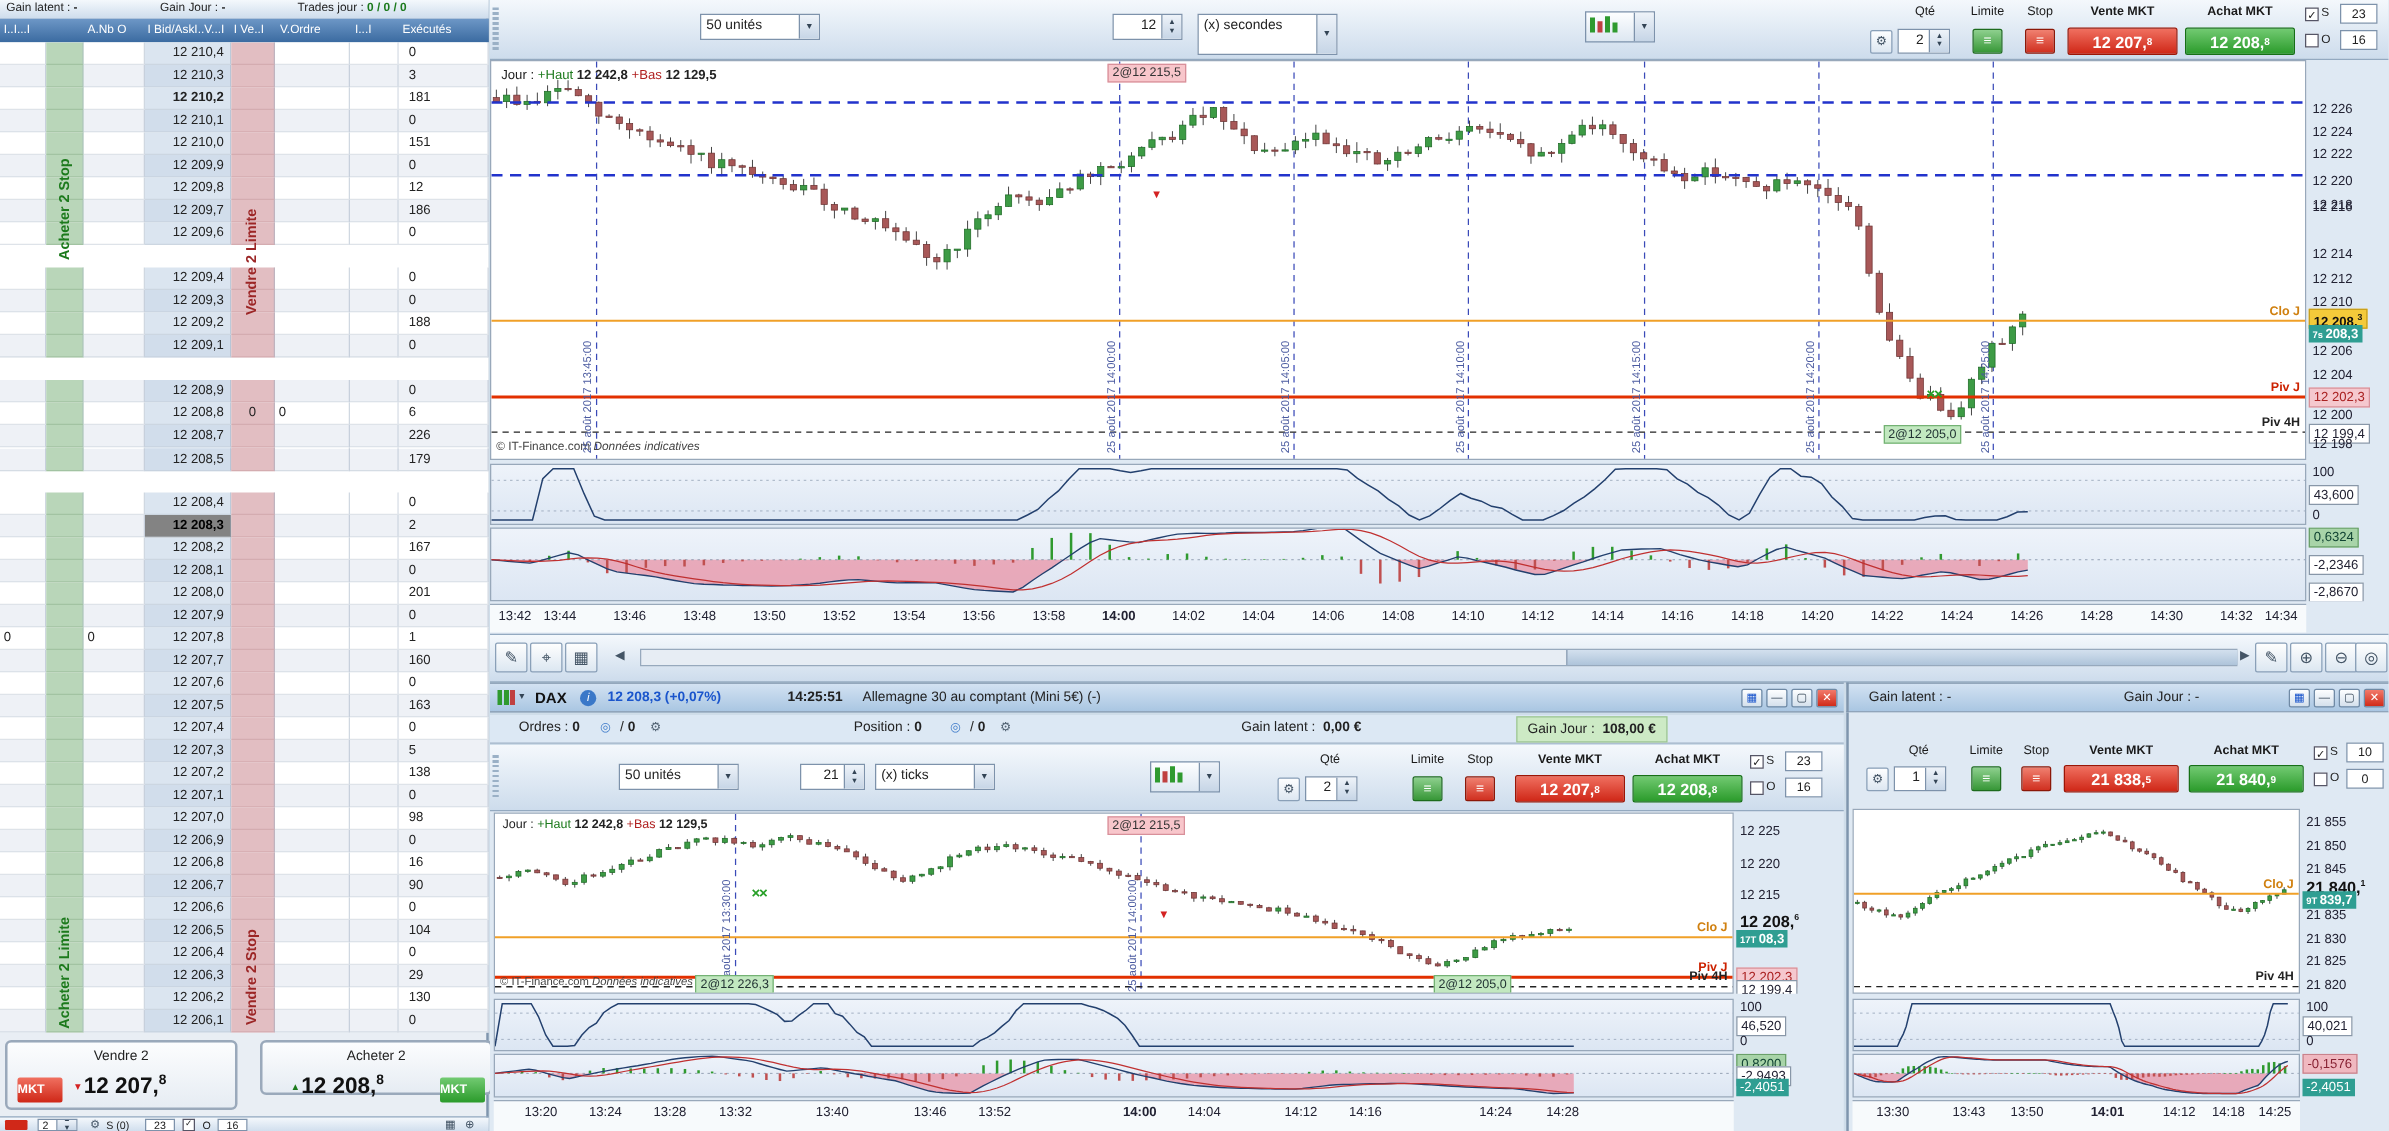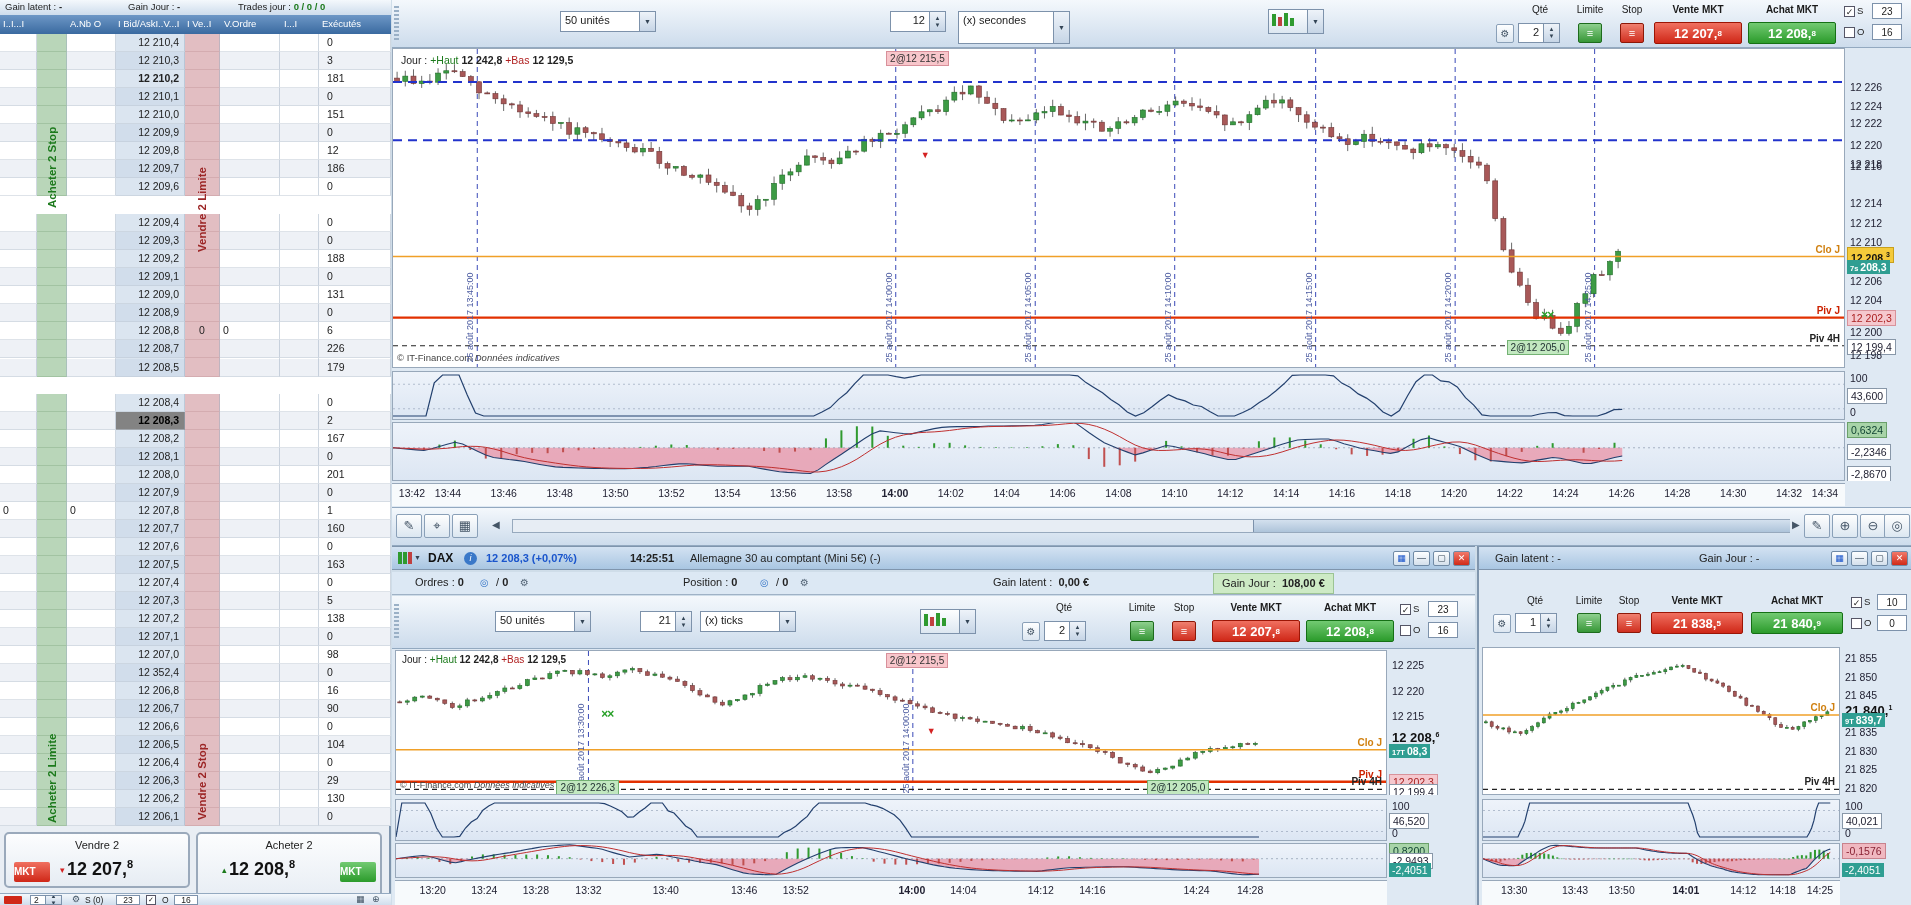--- a/index.html
+++ b/index.html
@@ -210,30 +210,20 @@
         <div class="lrow odd" style="top: 234px; left: 0px;">
           <div class="lc wc al" style="width: 37px;"></div>
           <div class="lc sg" style="width: 30px;"></div>
           <div class="lc wc al" style="width: 49px;"></div>
           <div class="lc pc" style="width: 69px;">12 209,1</div>
           <div class="lc sp ct" style="width: 35px;"></div>
           <div class="lc wc al" style="width: 60px;"></div>
           <div class="lc wc" style="width: 39px;"></div>
           <div class="lc wc ec" style="width: 72px;">0</div>
         </div>
-        <div class="lrow" style="top: 252px; left: 0px;">
-          <div class="lc wc al" style="width: 37px;"></div>
-          <div class="lc sg" style="width: 30px;"></div>
-          <div class="lc wc al" style="width: 49px;"></div>
-          <div class="lc pc" style="width: 69px;">12 209,0</div>
-          <div class="lc sp ct" style="width: 35px;"></div>
-          <div class="lc wc al" style="width: 60px;"></div>
-          <div class="lc wc" style="width: 39px;"></div>
-          <div class="lc wc ec" style="width: 72px;">131</div>
-        </div>
         <div class="lrow odd" style="top: 270px; left: 0px;">
           <div class="lc wc al" style="width: 37px;"></div>
           <div class="lc sg" style="width: 30px;"></div>
           <div class="lc wc al" style="width: 49px;"></div>
           <div class="lc pc" style="width: 69px;">12 208,9</div>
           <div class="lc sp ct" style="width: 35px;"></div>
           <div class="lc wc al" style="width: 60px;"></div>
           <div class="lc wc" style="width: 39px;"></div>
           <div class="lc wc ec" style="width: 72px;">0</div>
         </div>
@@ -424,21 +414,21 @@
           <div class="lc pc" style="width: 69px;">12 207,0</div>
           <div class="lc sp ct" style="width: 35px;"></div>
           <div class="lc wc al" style="width: 60px;"></div>
           <div class="lc wc" style="width: 39px;"></div>
           <div class="lc wc ec" style="width: 72px;">98</div>
         </div>
         <div class="lrow odd" style="top: 630px; left: 0px;">
           <div class="lc wc al" style="width: 37px;"></div>
           <div class="lc sg" style="width: 30px;"></div>
           <div class="lc wc al" style="width: 49px;"></div>
-          <div class="lc pc" style="width: 69px;">12 352,4</div>
+          <div class="lc pc" style="width: 69px;">12 206,9</div>
           <div class="lc sp ct" style="width: 35px;"></div>
           <div class="lc wc al" style="width: 60px;"></div>
           <div class="lc wc" style="width: 39px;"></div>
           <div class="lc wc ec" style="width: 72px;">0</div>
         </div>
         <div class="lrow" style="top: 648px; left: 0px;">
           <div class="lc wc al" style="width: 37px;"></div>
           <div class="lc sg" style="width: 30px;"></div>
           <div class="lc wc al" style="width: 49px;"></div>
           <div class="lc pc" style="width: 69px;">12 206,8</div>
@@ -522,21 +512,21 @@
     <div class="zlab zg" style="left:37px;top:38px;width:30px;height:170px;line-height:30px">Acheter 2 Stop</div>
     <div class="zlab zr" style="left:185px;top:52px;width:35px;height:200px;line-height:35px">Vendre 2 Limite</div>
     <div class="zlab zg" style="left:37px;top:648px;width:30px;height:175px;line-height:30px">Acheter 2 Limite</div>
     <div class="zlab zr" style="left:185px;top:655px;width:35px;height:165px;line-height:35px">Vendre 2 Stop</div>
 
     <div class="obtn" style="left:4px;top:832px;width:186px;height:56px">
       <div class="abs" style="left:0;top:5px;width:100%;text-align:center;font-size:11px">Vendre 2</div>
       <div class="mkt" style="left:8px;top:28px;width:36px;height:20px;line-height:20px;background:linear-gradient(#f07060,#cf2717)">MKT</div>
       <div class="abs" style="left:54px;top:24px;font-size:18px;font-weight:bold;color:#111"><span style="font-size:9px;color:#d42222;vertical-align:middle">▾ </span><span>12 207,</span><sup style="font-size:11px">8</sup></div>
     </div>
-    <div class="obtn" style="left:196px;top:832px;width:186px;height:72px">
+    <div class="obtn" style="left:208px;top:832px;width:186px;height:44px">
       <div class="abs" style="left:0;top:5px;width:100%;text-align:center;font-size:11px">Acheter 2</div>
       <div class="mkt" style="left:142px;top:28px;width:36px;height:20px;line-height:20px;background:linear-gradient(#72ca72,#2b9b2b)">MKT</div>
       <div class="abs" style="left:24px;top:24px;font-size:18px;font-weight:bold;color:#111"><span style="font-size:9px;color:#1c7a1c;vertical-align:middle">▴ </span><span>12 208,</span><sup style="font-size:11px">8</sup></div>
     </div>
 
     <div class="abs tb" style="left:0;top:893px;width:391px;height:12px;border-top:1px solid #93a9c0">
       <div class="abs" style="left:4px;top:2px;width:18px;height:8px;background:#d02818;border-radius:1px"></div>
       <div class="abs sel spn" style="left:30px;top:1px;width:32px;height:10px;font-size:8.5px">
           <div class="tx" style="padding:0 3px;line-height:9px">2</div>
           <div class="ar">

